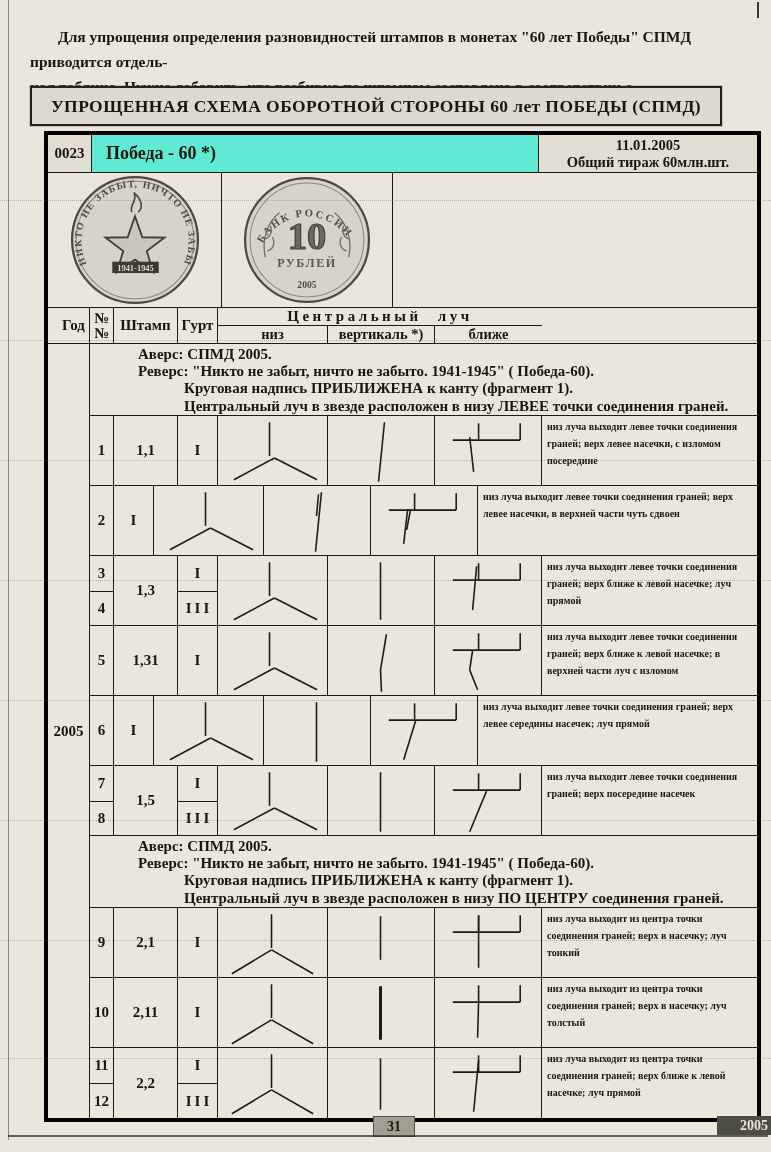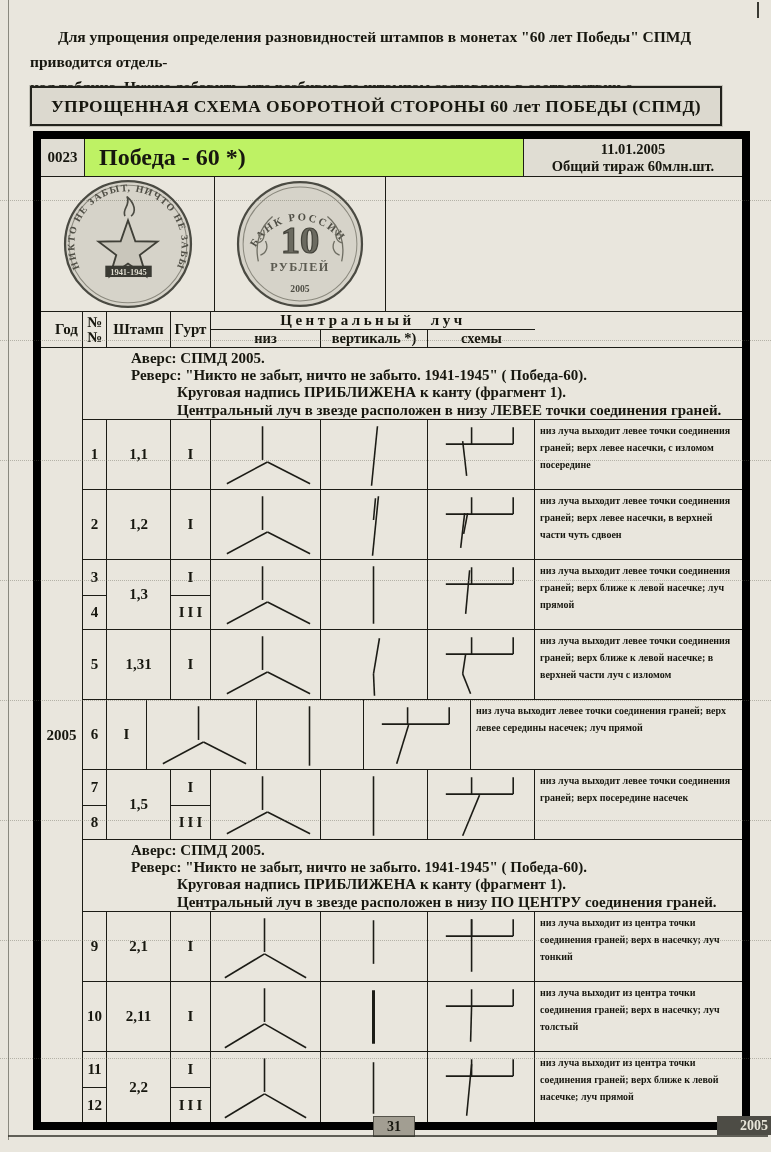--- a/index.html
+++ b/index.html
@@ -10,28 +10,28 @@
   .bottom-line{position:absolute;left:8px;top:1135px;width:760px;height:2px;background:rgba(50,50,42,.75);}
   .scanline{position:absolute;left:0;width:771px;height:0;border-top:1.5px dotted rgba(95,95,80,.38);pointer-events:none;z-index:30;}
 
   .intro{position:absolute;top:24px;left:30px;width:716px;font-size:15.5px;line-height:25px;}
   .intro .l1{text-indent:28px;}
 
   .banner{position:absolute;top:86px;left:30px;width:688px;height:36px;border:2px solid #23231d;
           background:#dcd9cf;display:flex;align-items:center;justify-content:center;
           font-size:17.5px;letter-spacing:.4px;box-shadow:0 0 0 1px rgba(90,90,80,.25);}
 
-  .doc-table{position:absolute;top:131px;left:33px;width:717px;border:8px solid #000000;
+  .doc-table{position:absolute;top:131px;left:44px;width:717px;border:4px solid #000000;
              box-sizing:border-box;background:transparent;}
   .doc-table *{box-sizing:border-box;}
 
   
   .hrow{display:flex;height:38px;border-bottom:1.5px solid #1c1c16;}
   .hcode{width:44px;border-right:1.5px solid #1c1c16;background:#e0ddd3;display:flex;align-items:center;justify-content:center;font-size:15px;}
-  .hname{flex:1;display:flex;align-items:center;padding-left:14px;font-size:24px;background:#bef264;}
+  .hname{flex:1;display:flex;align-items:center;padding-left:14px;font-size:18px;background:#5eead4;}
   .hdate{width:219px;border-left:1.5px solid #1c1c16;background:#e0ddd3;display:flex;flex-direction:column;
          align-items:center;justify-content:center;font-size:14.5px;line-height:17px;}
 
   
   .coinrow{display:flex;height:135px;border-bottom:1.5px solid #1c1c16;}
   .coincell1{width:174px;border-right:1.5px solid #1c1c16;display:flex;align-items:center;justify-content:center;}
   .coincell2{width:171px;border-right:1.5px solid #1c1c16;display:flex;align-items:center;justify-content:center;}
   .coinempty{flex:1;}
 
   
@@ -146,21 +146,21 @@
         <div>№</div>
         <div>№</div>
       </div>
       <div class="th th-stamp">Штамп</div>
       <div class="th th-gurt">Гурт</div>
       <div class="th th-ray">
         <div class="th-ray-top">Центральный луч</div>
         <div class="th-ray-bottom">
           <div class="th-sub sub-niz">низ</div>
           <div class="th-sub sub-vert">вертикаль *)</div>
-          <div class="th-sub sub-verh">схемы</div>
+          <div class="th-sub sub-verh">ближе</div>
         </div>
       </div>
     </div>
 
     <div class="tbody">
       <div class="year-col">2005</div>
       <div class="rows">
           <div class="section-header">
             <div class="sh-line">Аверс: СПМД 2005.</div>
             <div class="sh-line">Реверс: "Никто не забыт, ничто не забыто. 1941-1945" ( Победа-60).</div>
@@ -196,21 +196,20 @@
                 <line x1="35" y1="19" x2="37" y2="36" stroke="#1c1c16" stroke-width="1.6"></line>
                 <line x1="37" y1="36" x2="39" y2="54" stroke="#1c1c16" stroke-width="1.6"></line>
               </svg>
             </div>
             <div class="c c-desc">низ луча выходит левее точки соединения граней; верх левее насечки, с изломом посередине</div>
           </div>
           <div class="trow">
             <div class="c c-num">
               <div class="half">2</div>
             </div>
-            <div class="c c-stamp">1,2</div>
             <div class="c c-gurt">
               <div class="half">I</div>
             </div>
             <div class="c c-niz">
               <svg width="110" height="66" viewBox="0 0 110 66">
                 <line x1="52" y1="4" x2="52" y2="38" stroke="#1c1c16" stroke-width="1.6"></line>
                 <line x1="57" y1="40" x2="16" y2="62" stroke="#1c1c16" stroke-width="1.6"></line>
                 <line x1="57" y1="40" x2="100" y2="62" stroke="#1c1c16" stroke-width="1.6"></line>
               </svg>
             </div>

